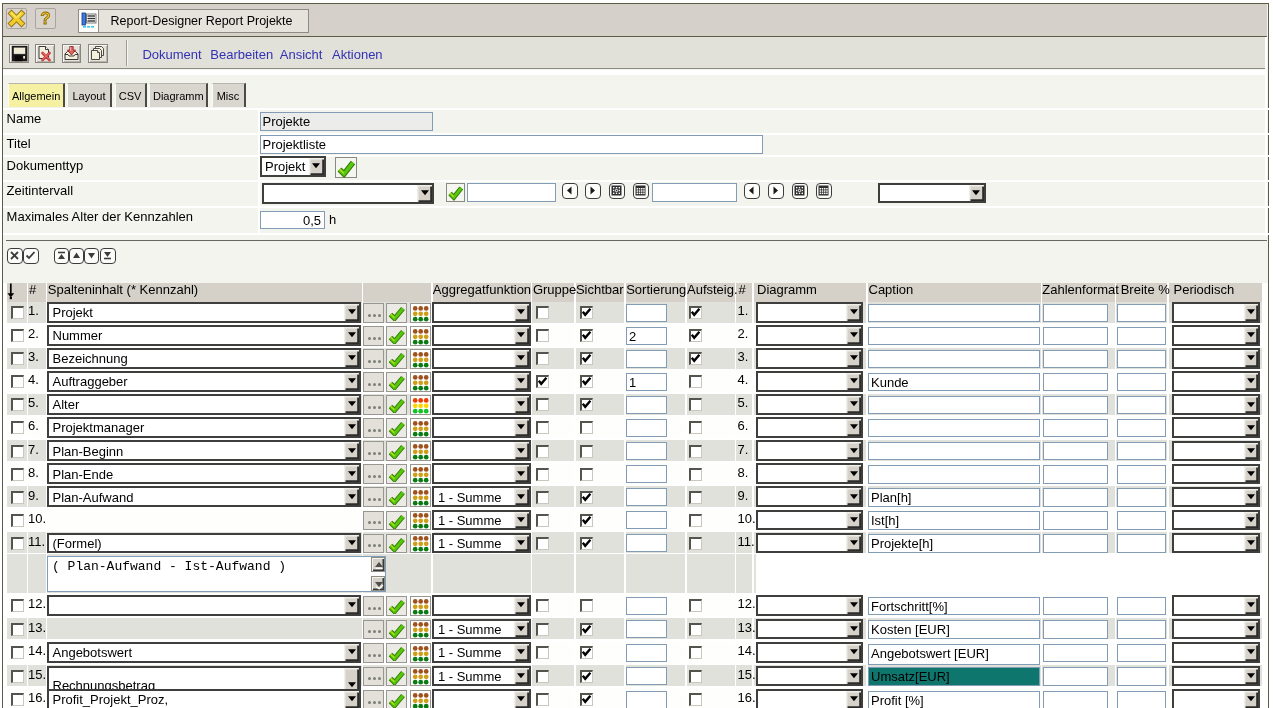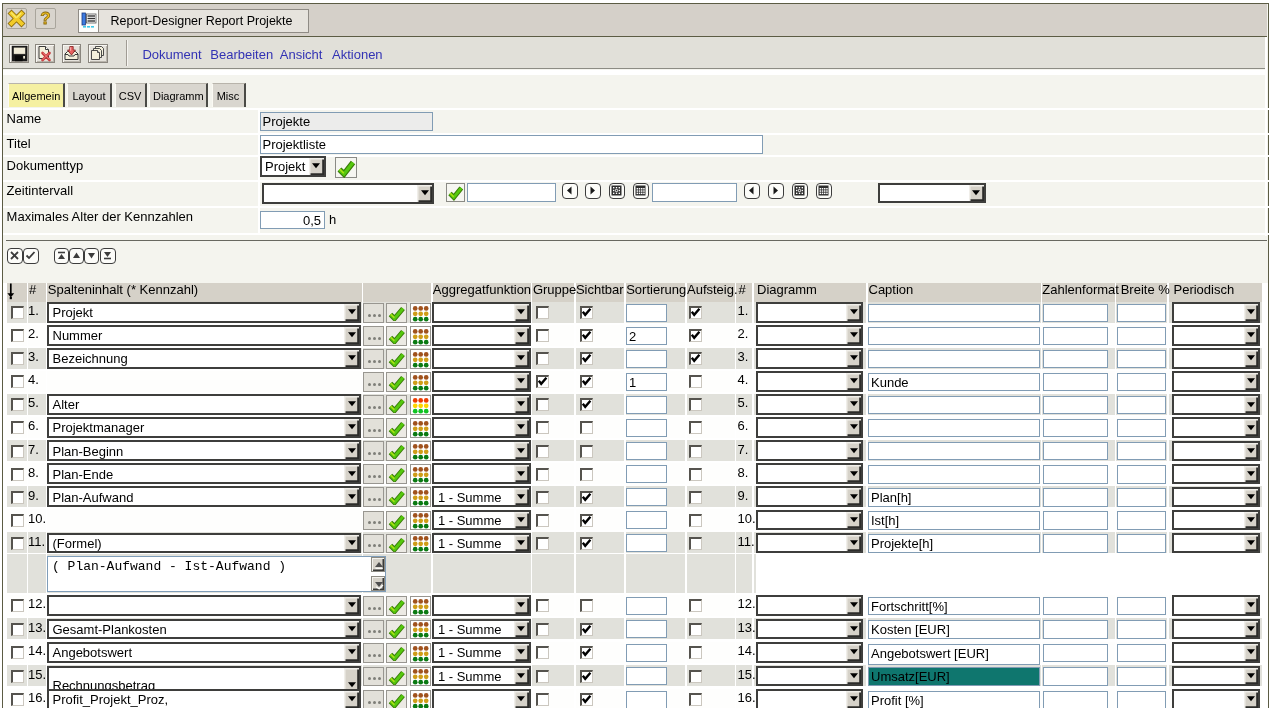--- a/index.html
+++ b/index.html
@@ -592,20 +592,26 @@
 <div class="hsep" style="left:624.2px;top:370.8px;width:1.4px;height:21.2px;"></div>
 <div class="hsep" style="left:685.2px;top:370.8px;width:1.4px;height:21.2px;"></div>
 <div class="hsep" style="left:734.8px;top:370.8px;width:1.4px;height:21.2px;"></div>
 <div class="hsep" style="left:752.2px;top:370.8px;width:1.4px;height:21.2px;"></div>
 <div class="hsep" style="left:866.2px;top:370.8px;width:1.4px;height:21.2px;"></div>
 <div class="hsep" style="left:1040.8px;top:370.8px;width:1.4px;height:21.2px;"></div>
 <div class="hsep" style="left:1114.9px;top:370.8px;width:1.4px;height:21.2px;"></div>
 <div class="hsep" style="left:1167.2px;top:370.8px;width:1.4px;height:21.2px;"></div>
 <div class="cb" style="left:11.0px;top:375.3px;"></div>
 <div class="lb" style="left:28.0px;top:373.3px;">4.</div>
+<div class="dd" style="left:47.0px;top:371.1px;width:314.0px;height:20.6px;">
+      <span class="ddt">Auftraggeber</span>
+      <span class="dda">
+        <i></i>
+      </span>
+    </div>
 <div class="sbtn dots" style="left:363.2px;top:372.1px;">
       <i></i>
       <i></i>
       <i></i>
     </div>
 <div class="sbtn chk" style="left:386.1px;top:372.1px;width:21.3px;height:19.8px;">
       <svg width="17" height="16" viewBox="0 0 17 16">
         <path d="M2.5 9.5 L6.5 13.5 L15 3.5" stroke="#3a7a08" stroke-width="5" fill="none"></path>
         <path d="M2.5 9.5 L6.5 13.5 L15 3.5" stroke="#55c80e" stroke-width="3" fill="none"></path>
         <path d="M2.7 9.3 L6.4 12.8" stroke="#b4e014" stroke-width="1.4" fill="none"></path>
@@ -1291,26 +1297,20 @@
 <div class="hsep" style="left:624.2px;top:618.2px;width:1.4px;height:21.2px;"></div>
 <div class="hsep" style="left:685.2px;top:618.2px;width:1.4px;height:21.2px;"></div>
 <div class="hsep" style="left:734.8px;top:618.2px;width:1.4px;height:21.2px;"></div>
 <div class="hsep" style="left:752.2px;top:618.2px;width:1.4px;height:21.2px;"></div>
 <div class="hsep" style="left:866.2px;top:618.2px;width:1.4px;height:21.2px;"></div>
 <div class="hsep" style="left:1040.8px;top:618.2px;width:1.4px;height:21.2px;"></div>
 <div class="hsep" style="left:1114.9px;top:618.2px;width:1.4px;height:21.2px;"></div>
 <div class="hsep" style="left:1167.2px;top:618.2px;width:1.4px;height:21.2px;"></div>
 <div class="cb" style="left:11.0px;top:622.7px;"></div>
 <div class="lb" style="left:28.0px;top:620.7px;">13.</div>
-<div class="dd" style="left:47.0px;top:618.5px;width:314.0px;height:20.6px;">
-      <span class="ddt">Gesamt-Plankosten</span>
-      <span class="dda">
-        <i></i>
-      </span>
-    </div>
 <div class="sbtn dots" style="left:363.2px;top:619.5px;">
       <i></i>
       <i></i>
       <i></i>
     </div>
 <div class="sbtn chk" style="left:386.1px;top:619.5px;width:21.3px;height:19.8px;">
       <svg width="17" height="16" viewBox="0 0 17 16">
         <path d="M2.5 9.5 L6.5 13.5 L15 3.5" stroke="#3a7a08" stroke-width="5" fill="none"></path>
         <path d="M2.5 9.5 L6.5 13.5 L15 3.5" stroke="#55c80e" stroke-width="3" fill="none"></path>
         <path d="M2.7 9.3 L6.4 12.8" stroke="#b4e014" stroke-width="1.4" fill="none"></path>

